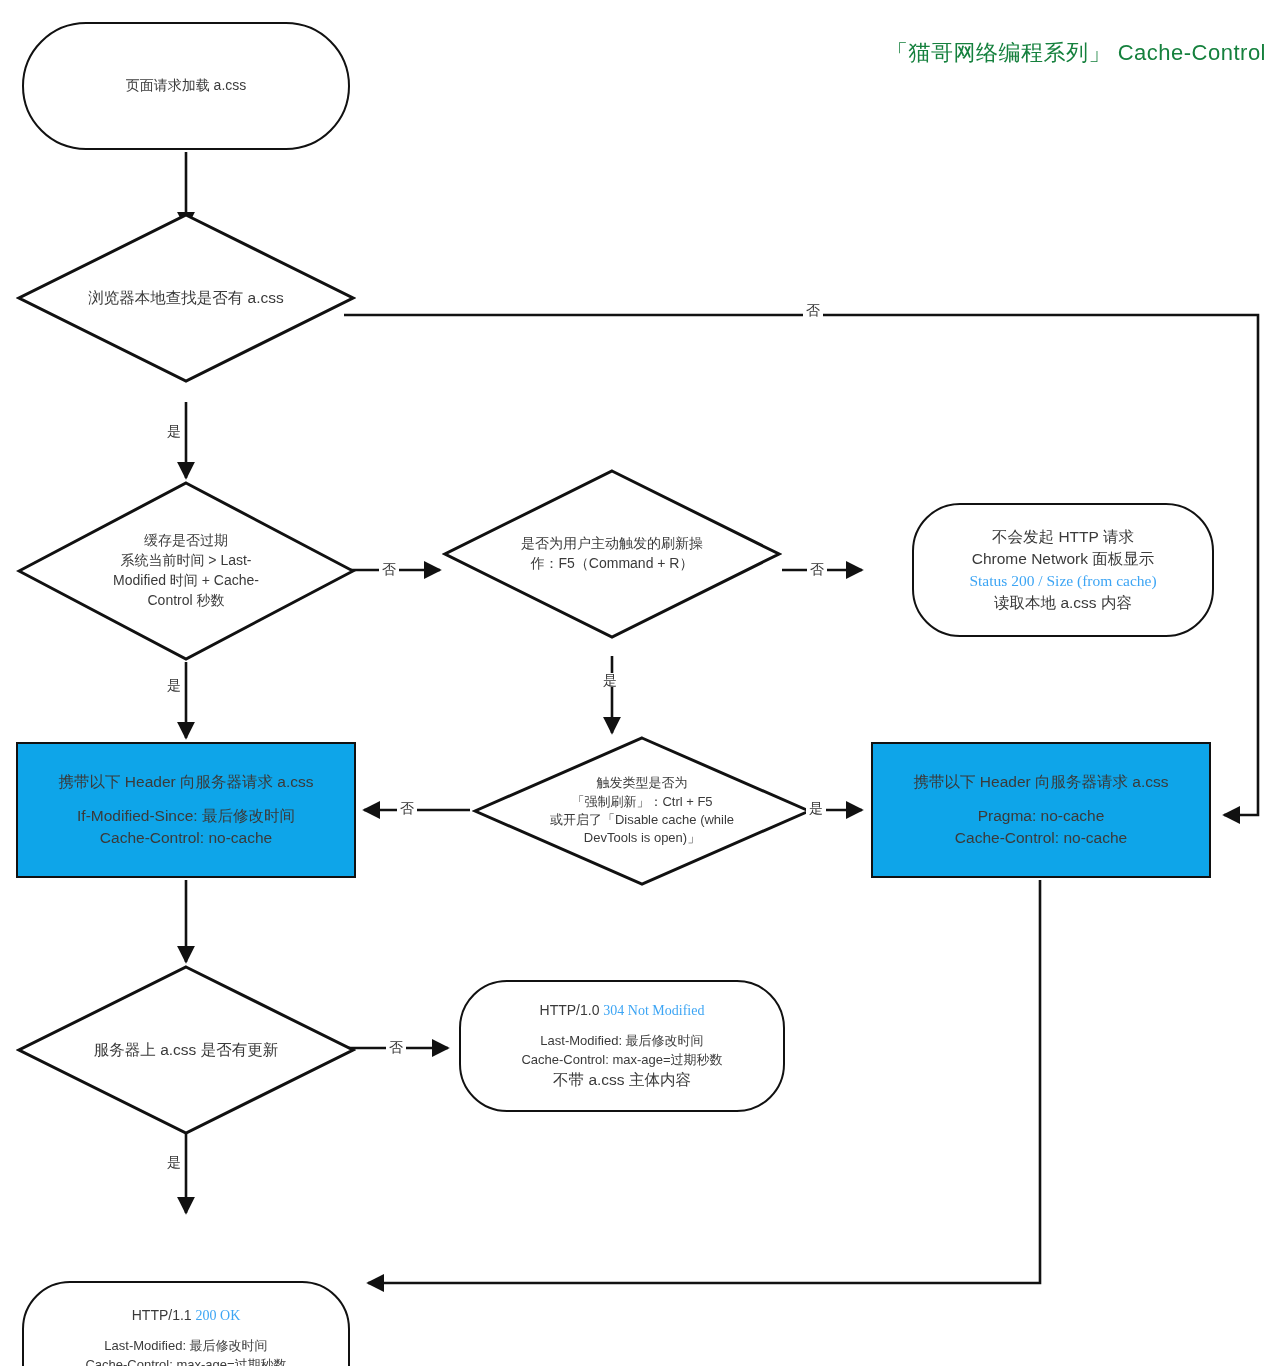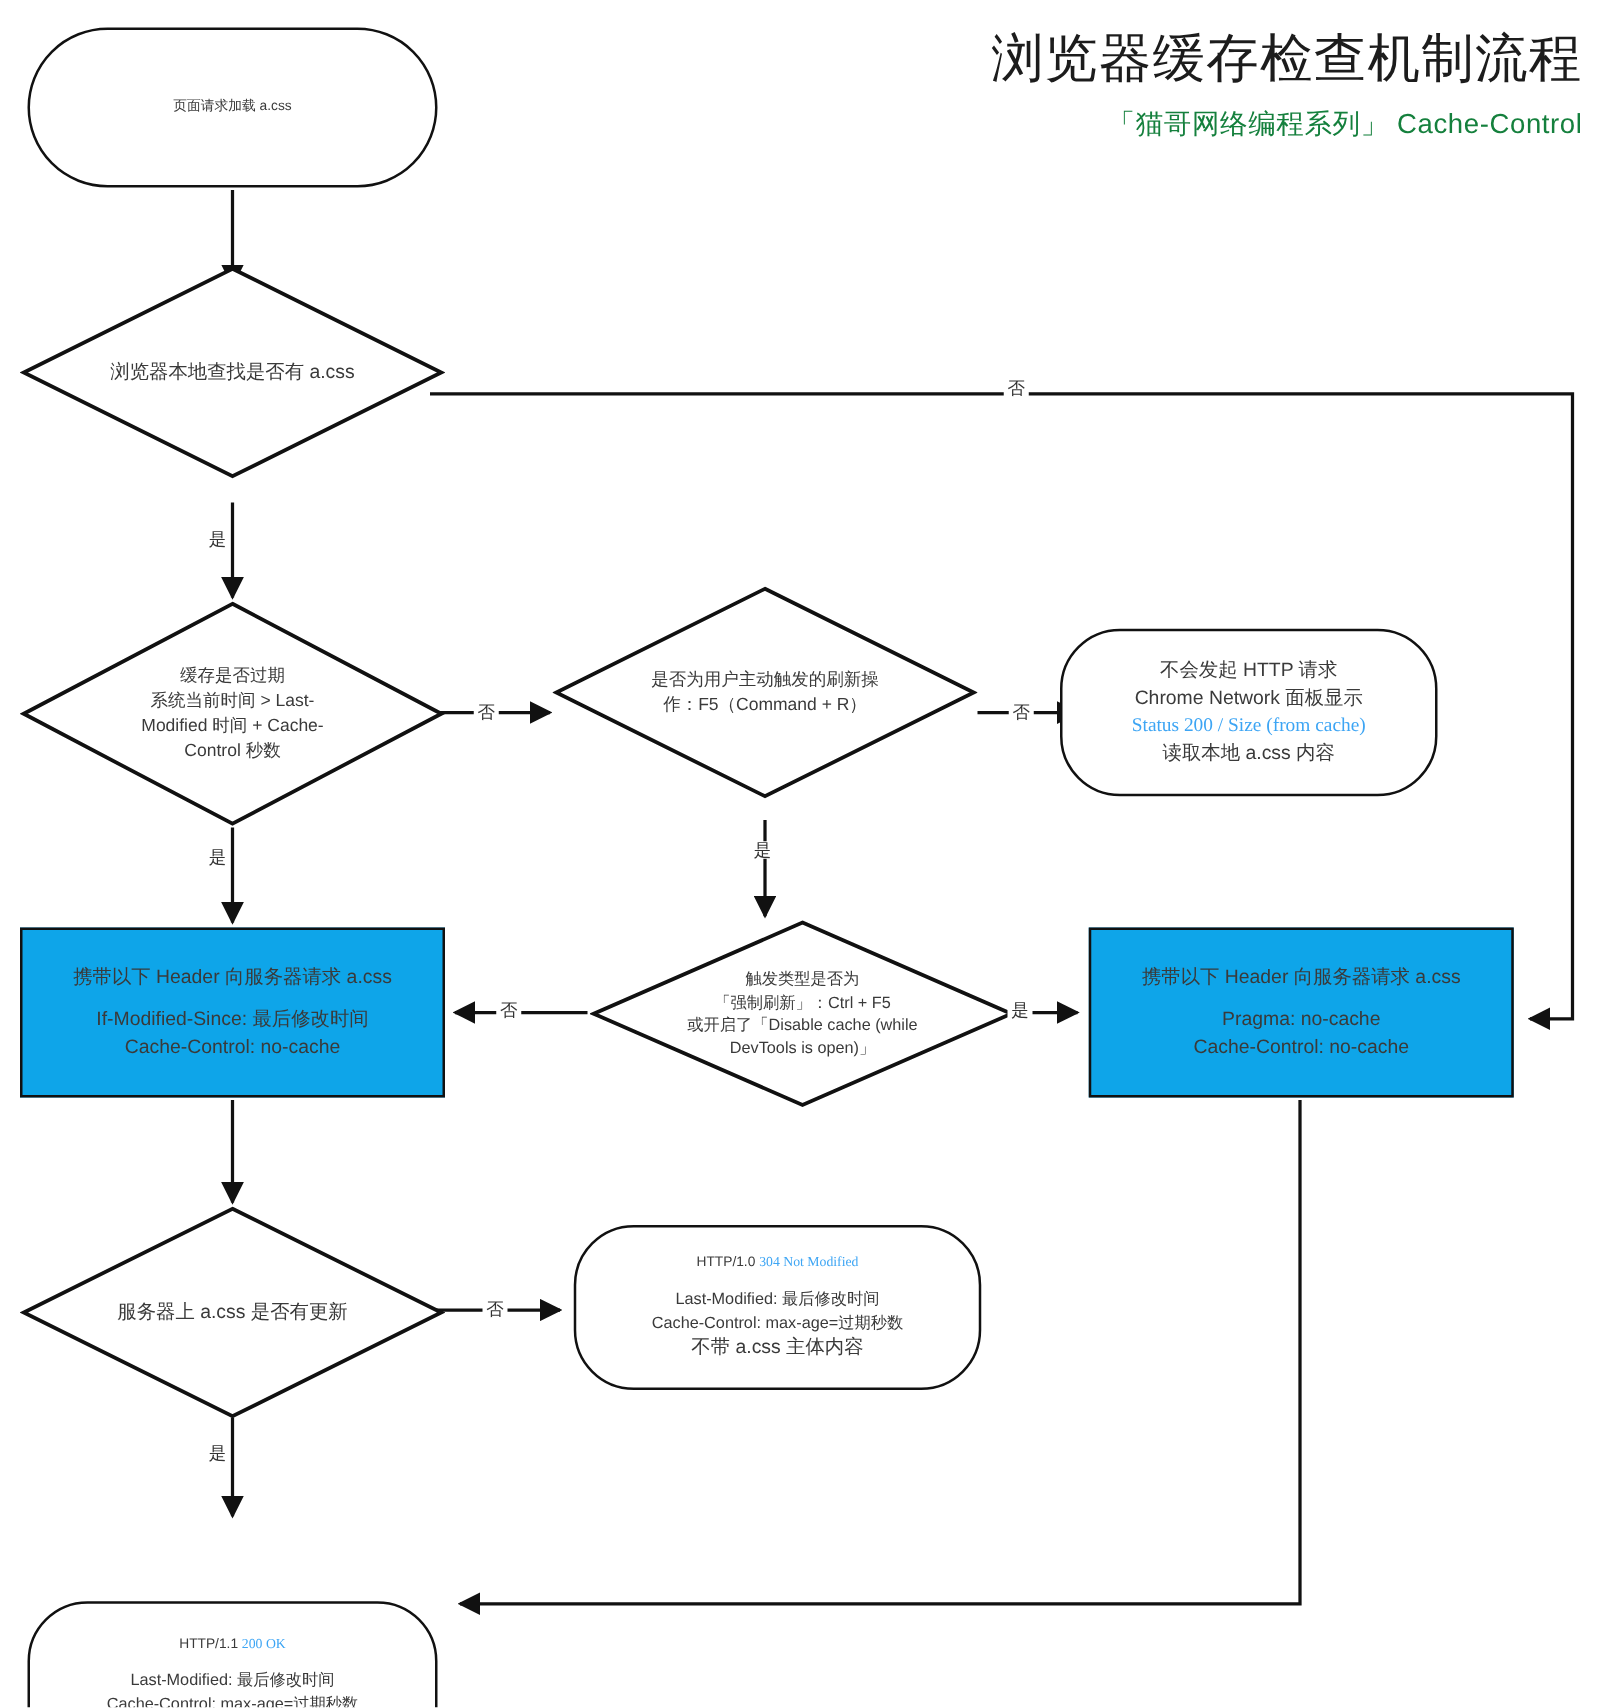--- a/index.html
+++ b/index.html
@@ -74,21 +74,21 @@
     display: flex;
     align-items: center;
     justify-content: center;
     text-align: center;
     color: #3a3a3a;
   }
   .diamond-label .inner {
     width: 74%;
     line-height: 1.42;
   }
-  .t16 { font-size: 11px; }
+  .t16 { font-size: 14px; }
   .t15 { font-size: 15.5px; }
   .t14 { font-size: 14px; }
   .t13 { font-size: 13px; }
   .blue { color: #3da5f4; font-family: Liberation Serif, serif; }
   .edge-label {
     position: absolute;
     font-size: 14px;
     color: #333333;
     background: #ffffff;
     padding: 0 3px;
@@ -116,21 +116,20 @@
     letter-spacing: 0.5px;
   }
   .gap { height: 12px; }
 </style>
 </head>
 <body>
 
 <div id="canvas">
 
   <div id="title-block">
-    <div id="doc-title">浏览器缓存检查机制流程</div>
     <div id="doc-subtitle">「猫哥网络编程系列」 Cache-Control</div>
   </div>
 
   <svg class="edges" viewBox="0 0 1280 1366">
     <defs>
       <marker id="arrow" viewBox="0 0 10 10" refX="9" refY="5" markerWidth="7" markerHeight="7" orient="auto-start-reverse">
         <path d="M 0 0 L 10 5 L 0 10 z" fill="#111111"></path>
       </marker>
     </defs>
     <g fill="none" stroke="#111111" stroke-width="2.6">
@@ -199,21 +198,21 @@
       <polygon points="170,3 337,86 170,169 3,86" fill="#ffffff" stroke="#111111" stroke-width="3" vector-effect="non-scaling-stroke"></polygon>
     </svg>
     <div class="diamond-label t14">
       <div class="inner" style="width:82%;">
         <div>是否为用户主动触发的刷新操</div>
         <div>作：F5（Command + R）</div>
       </div>
     </div>
   </div>
 
-  <div class="node pill-sm" style="left:848px; top:503px; width:302px; height:134px;">
+  <div class="node pill-sm" style="left:912px; top:503px; width:302px; height:134px;">
     <div class="inner t15">
       <div>不会发起 HTTP 请求</div>
       <div>Chrome Network 面板显示</div>
       <div class="blue">Status 200 / Size (from cache)</div>
       <div>读取本地 a.css 内容</div>
     </div>
   </div>
 
   <div class="diamond-wrap" style="left:472px; top:735px; width:340px; height:152px;">
     <svg class="diamond-shape" viewBox="0 0 340 152" preserveAspectRatio="none">

